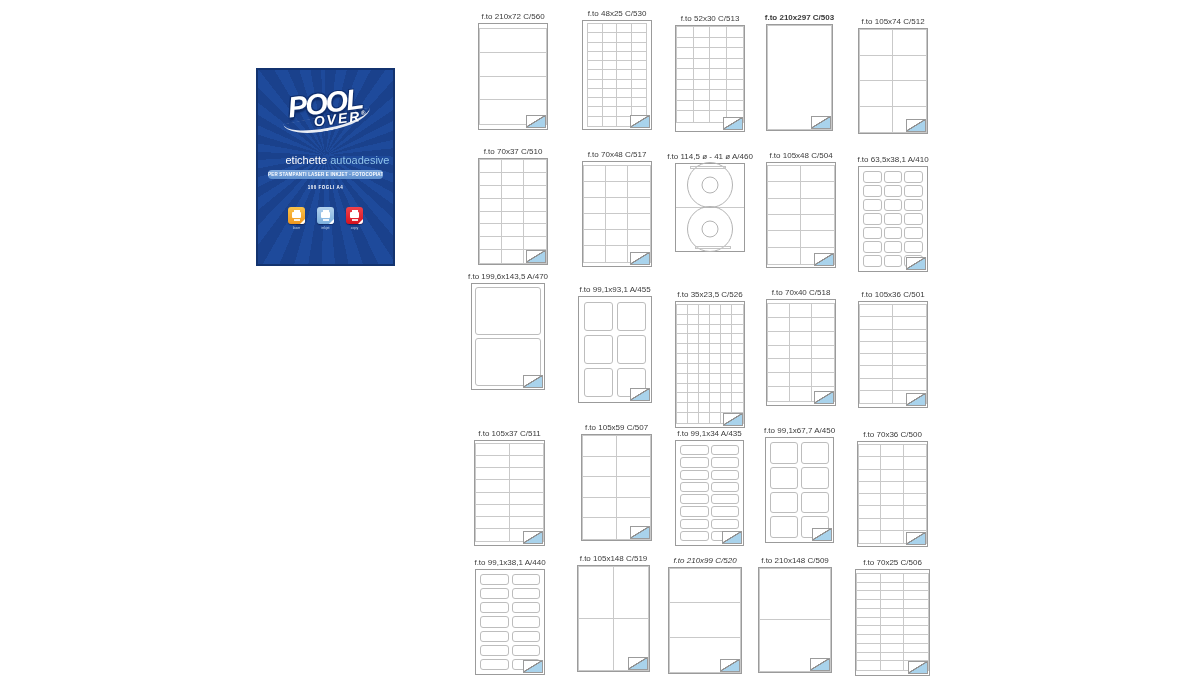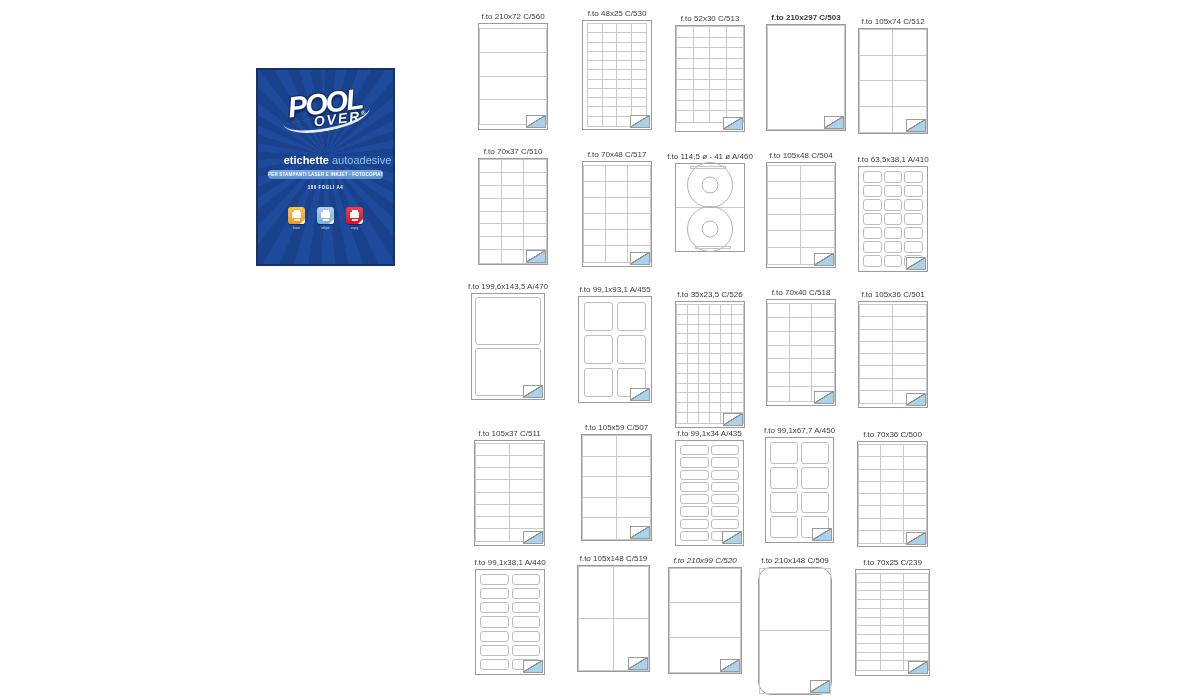--- a/index.html
+++ b/index.html
@@ -19,21 +19,21 @@
         text-shadow:1px 1px 0 #0f2f6f,-1px -1px 0 #0f2f6f,1px -1px 0 #0f2f6f,-1px 1px 0 #0f2f6f,0 3px 2px rgba(5,20,60,.6);}
   .logo-over{font-size:14px;font-weight:bold;font-style:italic;letter-spacing:2px;
         margin-top:-4px;margin-left:26px;
         text-shadow:1px 1px 0 #0f2f6f,-1px -1px 0 #0f2f6f,1px -1px 0 #0f2f6f,-1px 1px 0 #0f2f6f;}
   .logo-over .reg{font-size:6px;vertical-align:super;letter-spacing:0;}
   .swoosh{position:absolute;left:24px;top:26px;width:88px;height:12px;
         border-bottom:3px solid #fff;border-radius:0 0 100% 100%/0 0 200% 200%;
         transform:rotate(-4deg);opacity:.9;}
   .title{position:absolute;top:84px;left:0;right:0;text-align:center;font-size:11px;
         letter-spacing:0;white-space:nowrap;}
-  .title .t1{color:#ffffff;font-weight:bold;padding-left:24px;}
+  .title .t1{color:#ffffff;font-weight:normal;padding-left:24px;}
   .title .t2{color:var(--title_light_blue);font-weight:normal;}
   .badge{position:absolute;top:100px;left:10px;right:10px;height:9px;line-height:9px;
         background:linear-gradient(#7fa9dd,var(--badge_blue));border-radius:4px;
         color:#fff;font-size:4.5px;font-weight:bold;text-align:center;white-space:nowrap;
         overflow:hidden;letter-spacing:.2px;}
   .fogli{position:absolute;top:115px;left:0;right:0;text-align:center;color:#fff;
         font-size:4.5px;font-weight:bold;letter-spacing:.5px;}
   .icons{position:absolute;top:137px;left:0;right:0;display:flex;justify-content:center;gap:12px;}
   .p-icon{width:17px;height:17px;border-radius:3px;position:relative;
         box-shadow:0 1px 1px rgba(0,0,30,.4);}
@@ -204,21 +204,21 @@
           <div class="gcell br bb"></div>
           <div class="gcell br bb"></div>
           <div class="gcell bb"></div>
           <div class="gcell br"></div>
           <div class="gcell br"></div>
           <div class="gcell br"></div>
           <div class="gcell"></div>
         </div>
         <div class="fold"></div>
       </div>
-      <div class="sheet" style="left: 766px; top: 24px; width: 80px; height: 107px; font-weight: bold;">
+      <div class="sheet" style="left: 766px; top: 24px; width: 67px; height: 107px; font-weight: bold;">
         <div class="caption">f.to 210x297 C/503</div>
         <div class="area grid-area" style="inset: 0px; grid-template-columns: repeat(1, 1fr); grid-template-rows: repeat(1, 1fr);">
           <div class="gcell"></div>
         </div>
         <div class="fold"></div>
       </div>
       <div class="sheet" style="left: 858px; top: 28px; width: 70px; height: 106px;">
         <div class="caption">f.to 105x74 C/512</div>
         <div class="area grid-area" style="inset: 0px; grid-template-columns: repeat(2, 1fr); grid-template-rows: repeat(4, 1fr);">
           <div class="gcell br bb"></div>
@@ -337,21 +337,21 @@
           <div class="rcell"></div>
           <div class="rcell"></div>
           <div class="rcell"></div>
           <div class="rcell"></div>
           <div class="rcell"></div>
           <div class="rcell"></div>
           <div class="rcell"></div>
         </div>
         <div class="fold"></div>
       </div>
-      <div class="sheet" style="left: 471px; top: 293px; width: 74px; height: 107px;">
+      <div class="sheet" style="left: 471px; top: 283px; width: 74px; height: 107px;">
         <div class="caption">f.to 199,6x143,5 A/470</div>
         <div class="area round-area" style="inset: 3px; grid-template-columns: repeat(1, 1fr); grid-template-rows: repeat(2, 1fr); gap: 3px;">
           <div class="rcell"></div>
           <div class="rcell"></div>
         </div>
         <div class="fold"></div>
       </div>
       <div class="sheet" style="left: 578px; top: 296px; width: 74px; height: 107px;">
         <div class="caption">f.to 99,1x93,1 A/455</div>
         <div class="area round-area" style="inset: 5px; grid-template-columns: repeat(2, 1fr); grid-template-rows: repeat(3, 1fr); gap: 4px;">
@@ -627,30 +627,30 @@
       </div>
       <div class="sheet" style="left: 668px; top: 567px; width: 74px; height: 107px; font-style: italic;">
         <div class="caption">f.to 210x99 C/520</div>
         <div class="area grid-area" style="inset: 0px; grid-template-columns: repeat(1, 1fr); grid-template-rows: repeat(3, 1fr);">
           <div class="gcell bb"></div>
           <div class="gcell bb"></div>
           <div class="gcell"></div>
         </div>
         <div class="fold"></div>
       </div>
-      <div class="sheet" style="left: 758px; top: 567px; width: 74px; height: 128px; border-radius: 13px;">
+      <div class="sheet" style="left: 758px; top: 567px; width: 74px; height: 106px;">
         <div class="caption">f.to 210x148 C/509</div>
         <div class="area grid-area" style="inset: 0px; grid-template-columns: repeat(1, 1fr); grid-template-rows: repeat(2, 1fr);">
           <div class="gcell bb"></div>
           <div class="gcell"></div>
         </div>
         <div class="fold"></div>
       </div>
       <div class="sheet" style="left: 855px; top: 569px; width: 75px; height: 107px;">
-        <div class="caption">f.to 70x25 C/239</div>
+        <div class="caption">f.to 70x25 C/506</div>
         <div class="area grid-area" style="inset: 3px 0px 4px; grid-template-columns: repeat(3, 1fr); grid-template-rows: repeat(11, 1fr);">
           <div class="gcell br bb"></div>
           <div class="gcell br bb"></div>
           <div class="gcell bb"></div>
           <div class="gcell br bb"></div>
           <div class="gcell br bb"></div>
           <div class="gcell bb"></div>
           <div class="gcell br bb"></div>
           <div class="gcell br bb"></div>
           <div class="gcell bb"></div>

